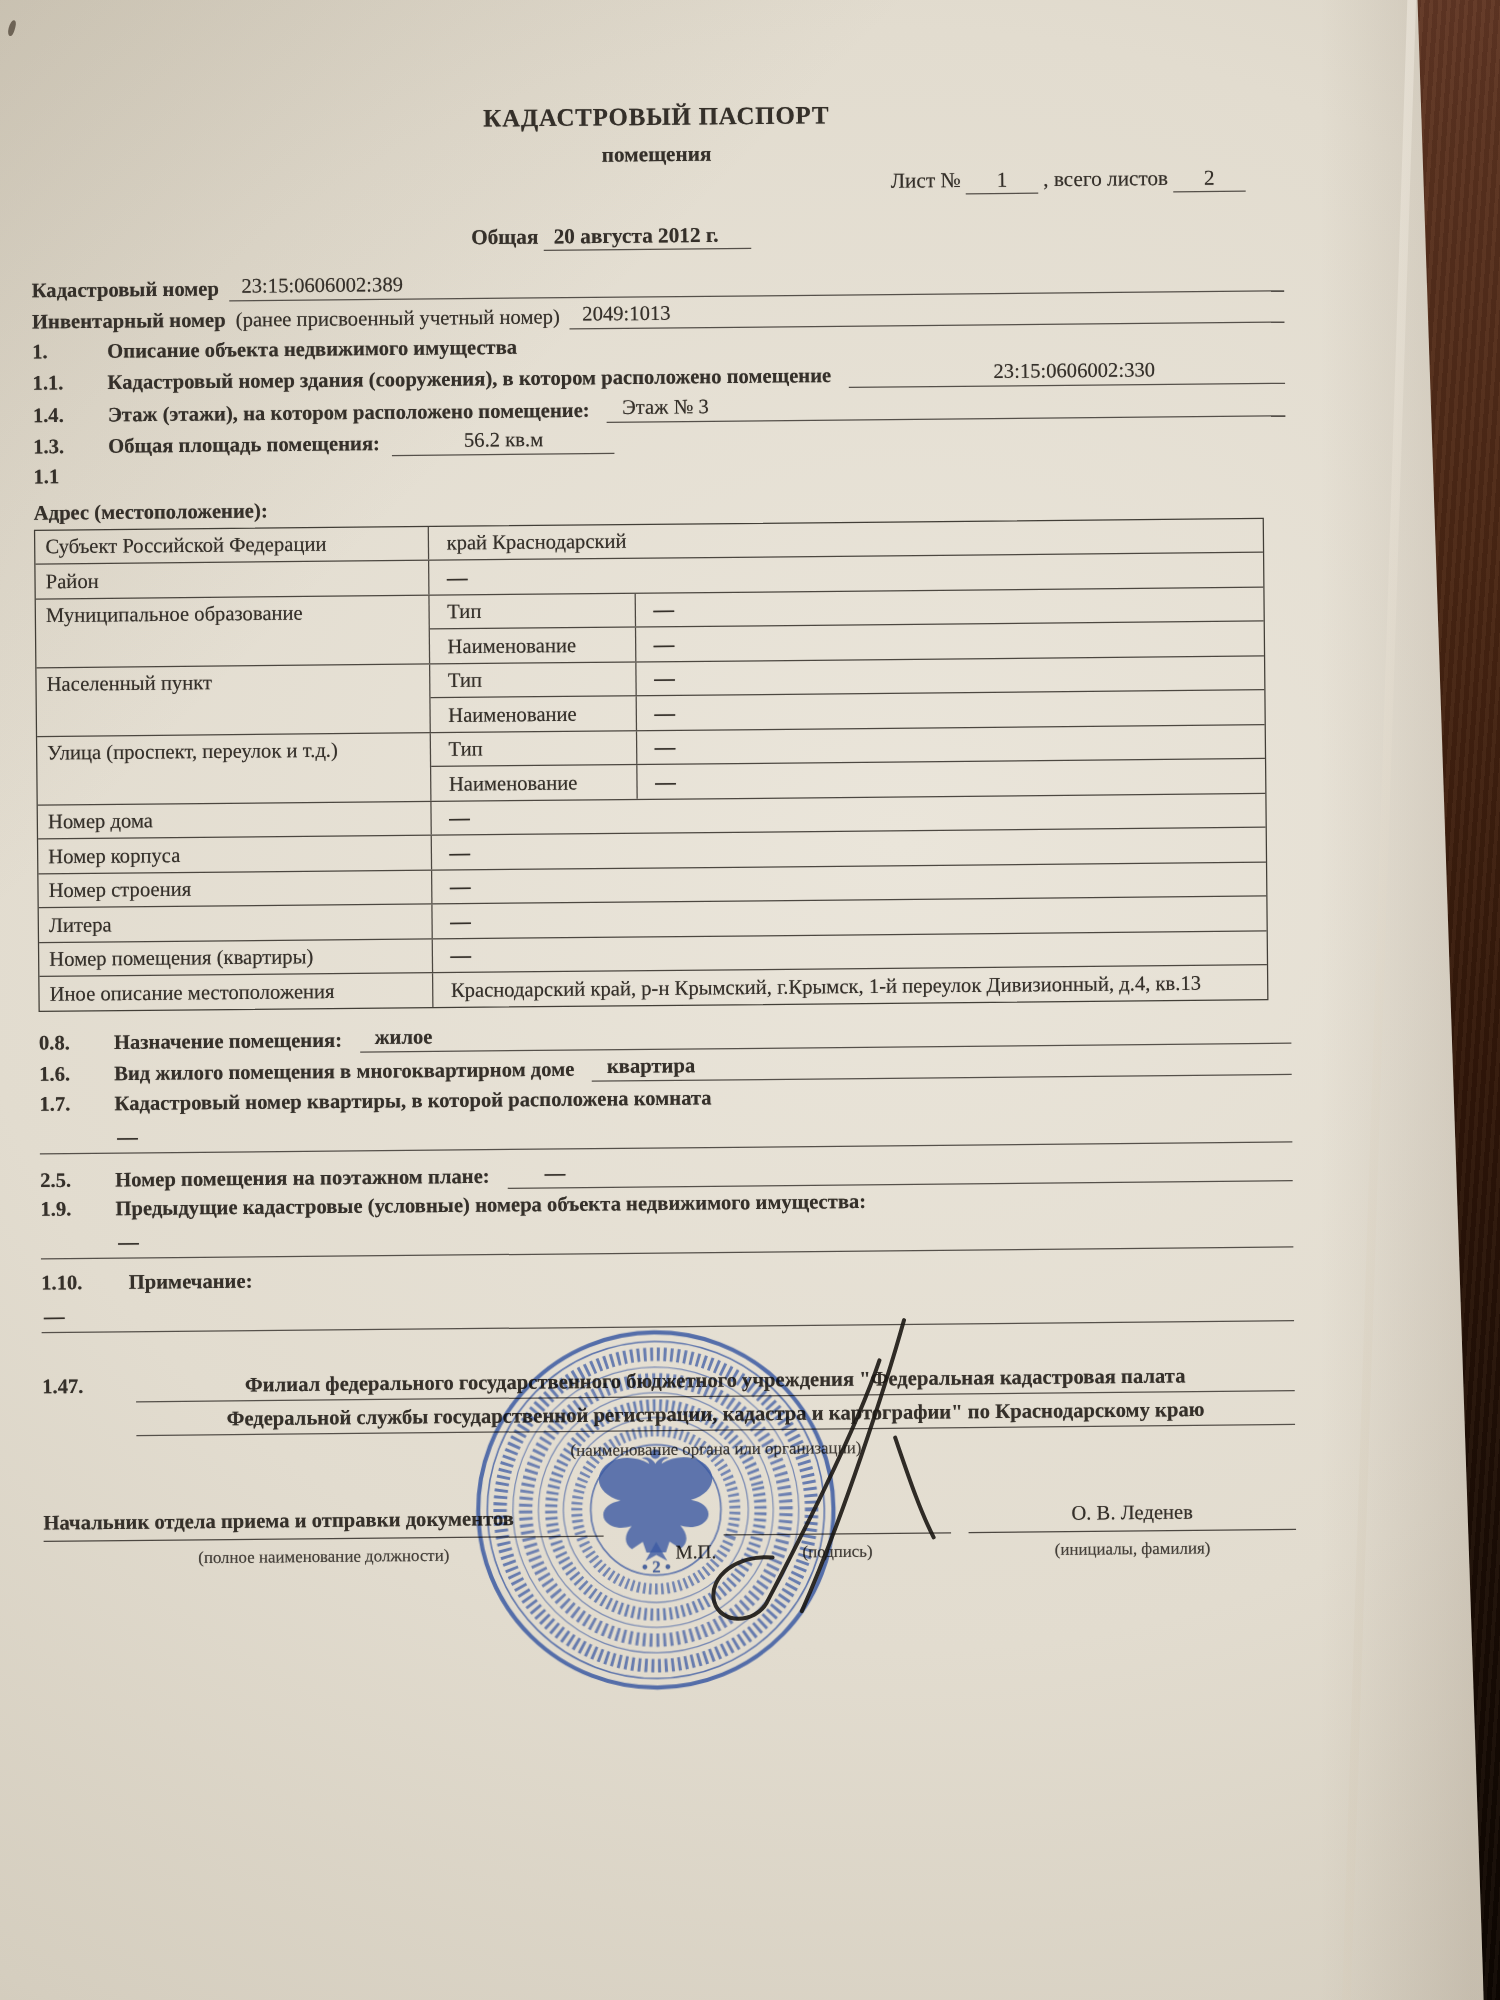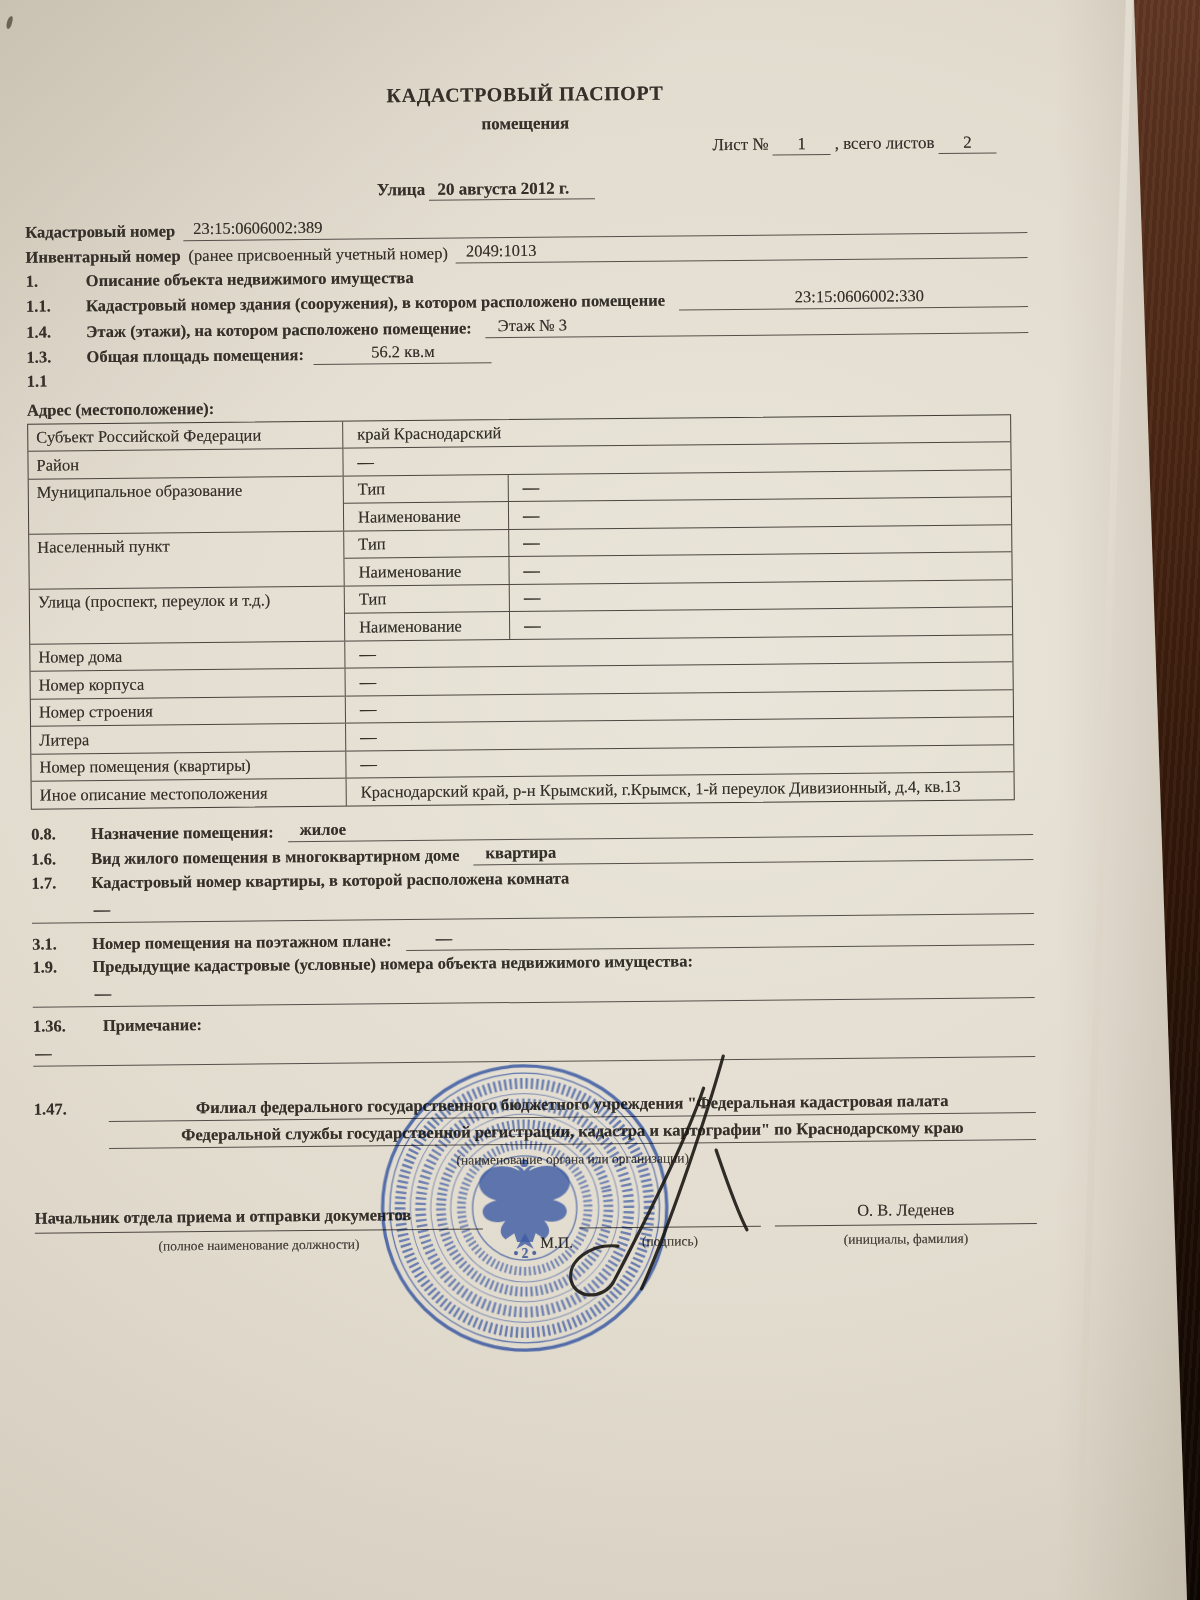--- a/index.html
+++ b/index.html
@@ -106,21 +106,21 @@
   <div class="inner">
 
     <div class="title">КАДАСТРОВЫЙ ПАСПОРТ</div>
     <div class="subtitle">помещения</div>
 
     <div class="sheet-line">
       <span>Лист №</span><span class="blank b60">1</span><span>,  всего листов</span><span class="blank b60">2</span>
     </div>
 
     <div class="date-line">
-      <span>Улица</span>
+      <span>Общая</span>
       <span class="val">20 августа 2012 г.</span>
     </div>
 
     <div class="fline">
       <span class="fl-label">Кадастровый номер</span>
       <span class="fl-val">23:15:0606002:389</span>
     </div>
     <div class="fline second">
       <span class="fl-label">Инвентарный номер</span>
       <span class="fl-note">(ранее присвоенный учетный номер)</span>
@@ -237,32 +237,32 @@
       <span class="lb">Вид жилого помещения в многоквартирном доме</span>
       <span class="uv grow" style="font-weight:700">квартира</span>
     </div>
     <div class="it">
       <span class="n">1.7.</span>
       <span class="lb">Кадастровый номер квартиры, в которой расположена комната</span>
     </div>
     <div class="dashline">—</div>
 
     <div class="it mt8">
-      <span class="n">3.1.</span>
+      <span class="n">2.5.</span>
       <span class="lb">Номер помещения на поэтажном плане:</span>
       <span class="uv grow" style="font-weight:700;padding-left:30px">—</span>
     </div>
     <div class="it">
       <span class="n">1.9.</span>
       <span class="lb">Предыдущие кадастровые (условные) номера объекта недвижимого имущества:</span>
     </div>
     <div class="dashline">—</div>
 
     <div class="it mt8">
-      <span class="n" style="width:70px">1.36.</span>
+      <span class="n" style="width:70px">1.10.</span>
       <span class="lb">Примечание:</span>
     </div>
     <div class="dashline left">—</div>
 
     <div class="org">
       <span class="n" style="width:75px">1.47.</span>
       <div class="org-lines">
         <div class="org-line">Филиал федерального государственного бюджетного учреждения "Федеральная кадастровая палата</div>
         <div class="org-line">Федеральной службы государственной регистрации, кадастра и картографии" по Краснодарскому краю</div>
         <div class="org-cap">(наименование органа или организации)</div>

